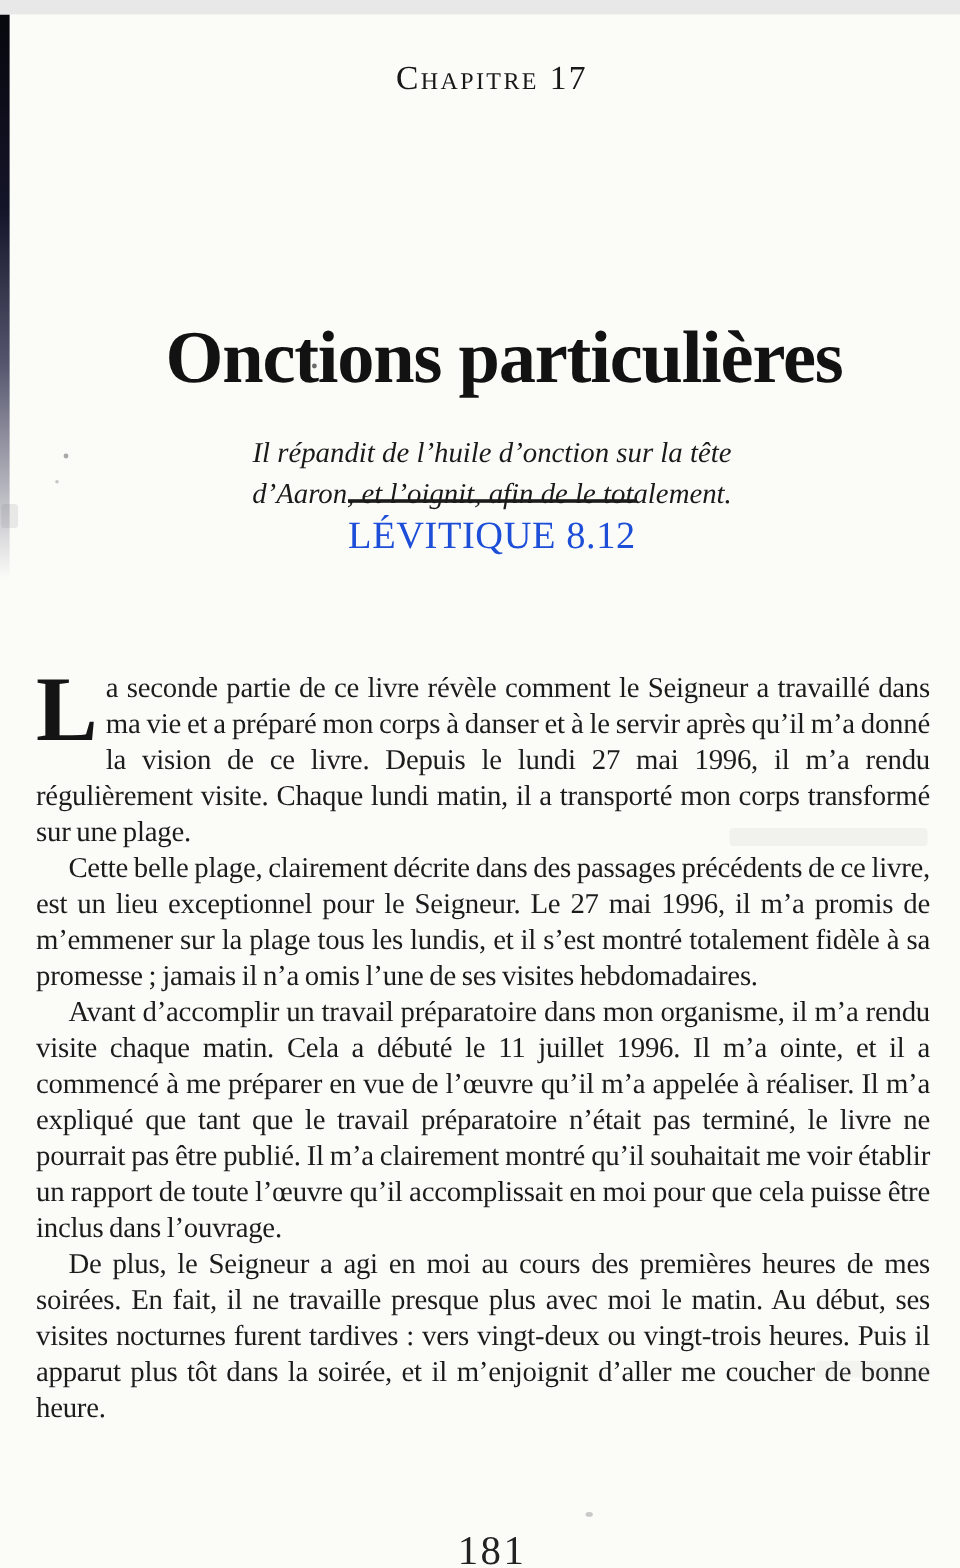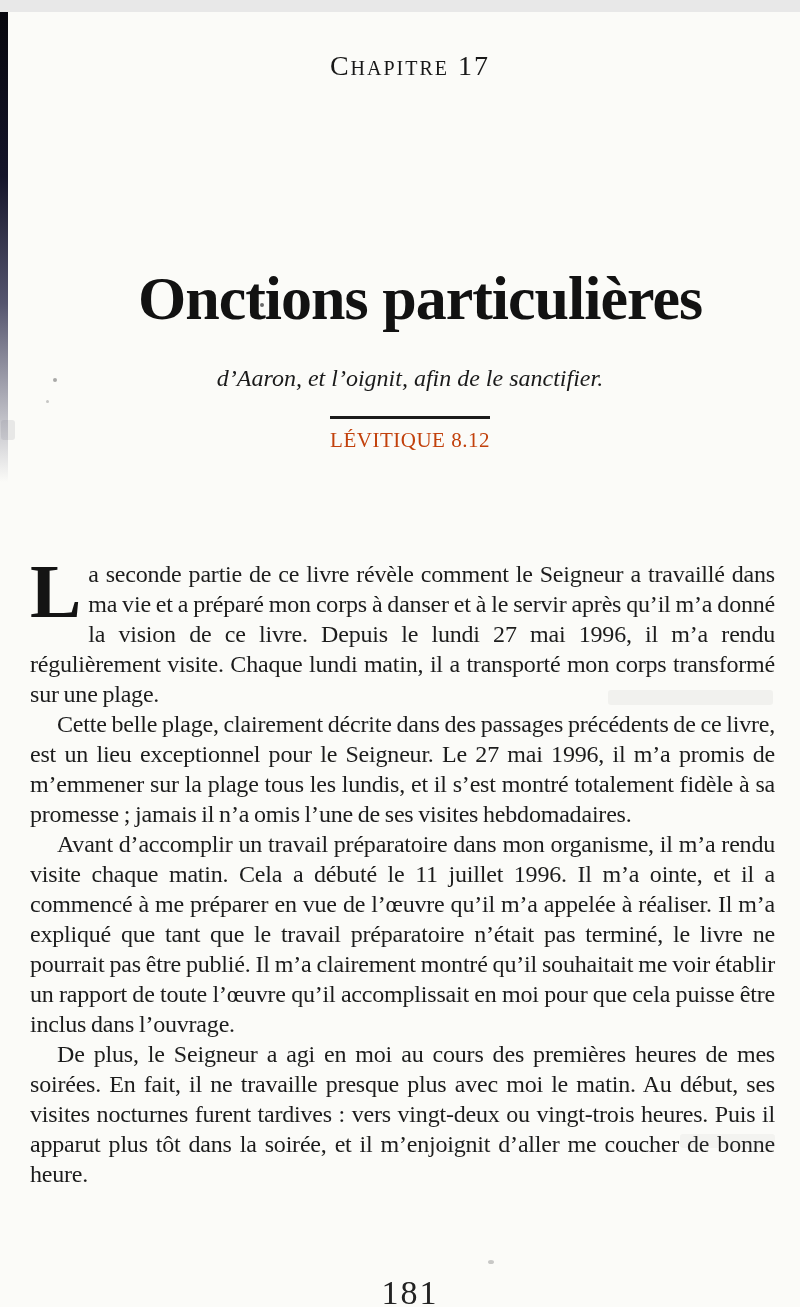--- a/index.html
+++ b/index.html
@@ -23,21 +23,21 @@
   }
   .epigraph{
     position:absolute;top:349px;left:20px;width:780px;text-align:center;
     font-style:italic;font-size:24px;line-height:34px;color:#1a1a1a;
   }
   .ref-wrap{
     position:absolute;top:404px;left:20px;width:780px;text-align:center;
   }
   .reference{
     display:inline-block;border-top:3px solid #1b1b1b;padding-top:9px;
-    font-size:21px;letter-spacing:0.5px;color:#c2410c;
+    font-size:32px;letter-spacing:0.5px;color:#1d4ed8;
   }
   .body-text{
     position:absolute;top:547px;left:30px;width:745px;
     font-size:24px;line-height:30px;text-align:justify;
     letter-spacing:-0.2px;word-spacing:-1px;color:#1c1c1c;
   }
   .body-text p{margin:0;}
   .body-text p.indent{text-indent:27px;}
   .dropcap{
     float:left;font-size:77px;line-height:58px;font-weight:bold;
@@ -63,21 +63,22 @@
 <div class="page">
 
   <div class="binding-shadow"></div>
   <div class="smudge m3"></div>
 
   <div class="chapter">Chapitre 17</div>
 
   <h1 class="title">Onctions particulières</h1>
 
   <div class="epigraph">
-    <div>d’Aaron, et l’oignit, afin de le sanctifier.</div>
+    <div>Il répandit de l’huile d’onction sur la tête</div>
+    <div>d’Aaron, et l’oignit, afin de le totalement.</div>
   </div>
 
   <div class="ref-wrap">
     <span class="reference">LÉVITIQUE 8.12</span>
   </div>
 
   <div class="body-text">
     <p><span class="dropcap">L</span><span>a seconde partie de ce livre révèle comment le Seigneur a travaillé dans ma vie et a préparé mon corps à danser et à le servir après qu’il m’a donné la vision de ce livre. Depuis le lundi 27 mai 1996, il m’a rendu régulièrement visite. Chaque lundi matin, il a transporté mon corps transformé sur une plage.</span></p>
     <p class="indent">Cette belle plage, clairement décrite dans des passages précédents de ce livre, est un lieu exceptionnel pour le Seigneur. Le 27 mai 1996, il m’a promis de m’emmener sur la plage tous les lundis, et il s’est montré totalement fidèle à sa promesse ; jamais il n’a omis l’une de ses visites hebdomadaires.</p>
     <p class="indent">Avant d’accomplir un travail préparatoire dans mon organisme, il m’a rendu visite chaque matin. Cela a débuté le 11 juillet 1996. Il m’a ointe, et il a commencé à me préparer en vue de l’œuvre qu’il m’a appelée à réaliser. Il m’a expliqué que tant que le travail préparatoire n’était pas terminé, le livre ne pourrait pas être publié. Il m’a clairement montré qu’il souhaitait me voir établir un rapport de toute l’œuvre qu’il accomplissait en moi pour que cela puisse être inclus dans l’ouvrage.</p>

